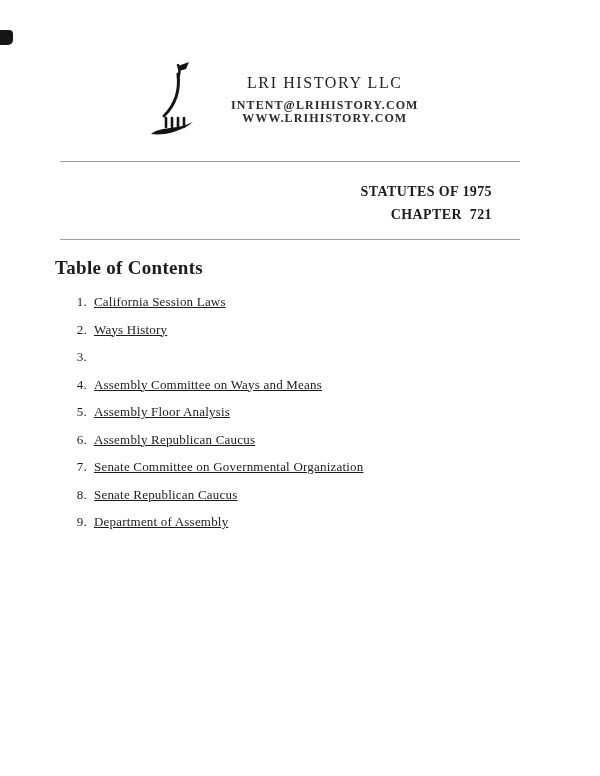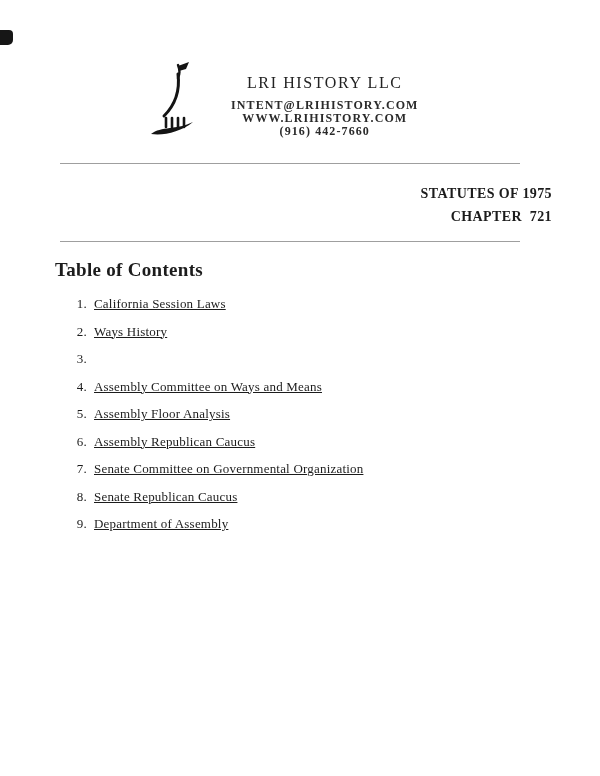--- a/index.html
+++ b/index.html
@@ -57,21 +57,21 @@
     border: none;
     border-top: 1px solid #9f9f9f;
     margin: 0 80px 0 60px;
     height: 0;
   }
   .rule-top { margin-top: 25px; }
   .rule-mid { margin-top: 13px; }
   
   .statutes {
     text-align: right;
-    padding-right: 48px;
+    padding-right: 108px;
     padding-top: 18px;
   }
   .stat-line {
     font-weight: bold;
     font-size: 14px;
     letter-spacing: 0.4px;
     line-height: 23px;
     white-space: pre-wrap;
   }
   
@@ -123,21 +123,20 @@
         <path d="M31 58 L31 67" stroke="#141414" stroke-width="2.6" stroke-linecap="round"></path>
         <path d="M37 58 L37 67" stroke="#141414" stroke-width="2.6" stroke-linecap="round"></path>
 
         <path d="M4 74 C 14 66, 30 70, 46 62 C 34 72, 16 76, 4 74 Z" fill="#141414"></path>
       </svg>
     </div>
     <div class="contact-block">
       <div class="company-name">LRI HISTORY LLC</div>
       <div class="contact-line">INTENT@LRIHISTORY.COM</div>
       <div class="contact-line">WWW.LRIHISTORY.COM</div>
-      <div class="contact-line">(916) 442-7660</div>
     </div>
   </header>
 
   <hr class="rule rule-top">
 
   <section class="statutes">
     <div class="stat-line">STATUTES OF 1975</div>
     <div class="stat-line">CHAPTER  721</div>
   </section>
 

